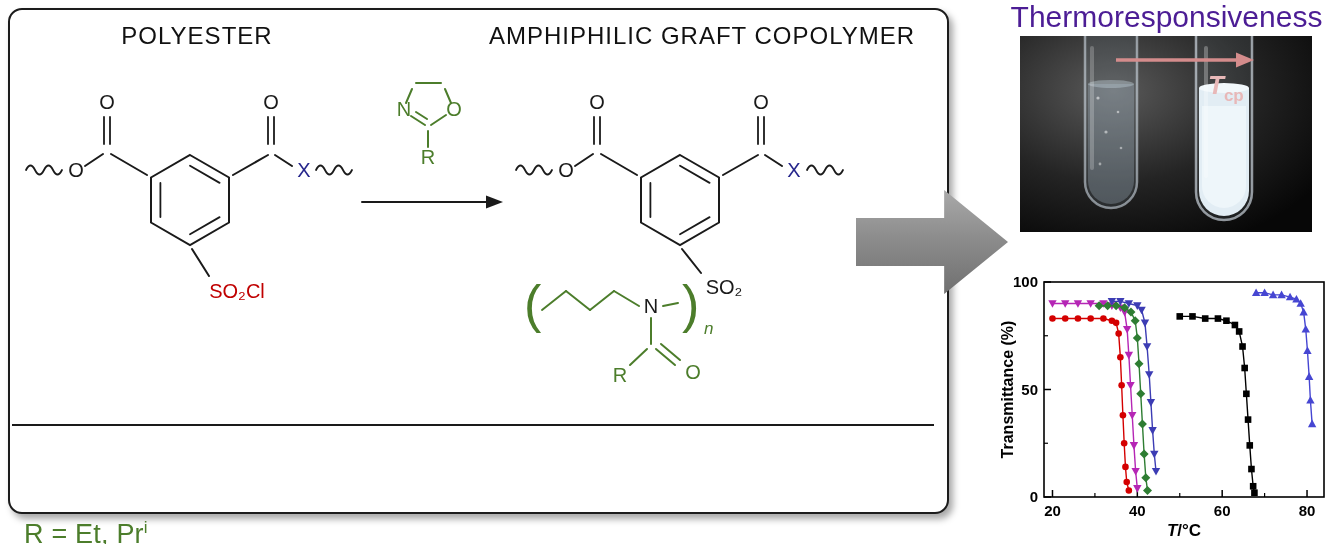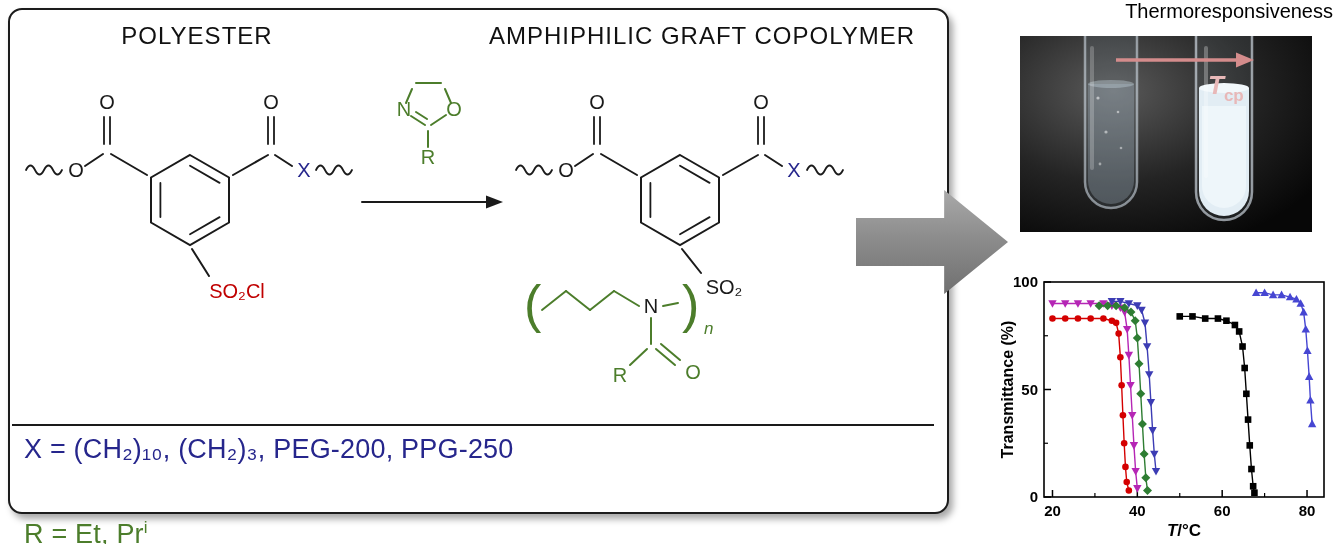--- a/index.html
+++ b/index.html
@@ -33,22 +33,22 @@
 
   
   .big-arrow{
     position:absolute;left:856px;top:190px;width:152px;height:104px;z-index:6;
     background:linear-gradient(180deg,#a9a9a9 0%,#8d8d8d 45%,#707070 100%);
     clip-path:polygon(0 27%,58% 27%,58% 0,100% 50%,58% 100%,58% 73%,0 73%);
     filter:drop-shadow(1px 2px 2px rgba(0,0,0,0.25));
   }
 
   
-  .thermo-title{position:absolute;left:1000px;top:0;width:333px;text-align:right;
-    font-size:20px;color:#000000;}
+  .thermo-title{position:absolute;left:1000px;top:0;width:333px;text-align:center;
+    font-size:30px;color:#4c1d95;}
   .photo-panel{position:absolute;left:1020px;top:36px;width:292px;height:144px;}
   .photo-panel svg{display:block;}
   .chart-panel{position:absolute;left:1000px;top:262px;width:333px;height:282px;}
   .chart-panel svg{display:block;}
   .chart-panel text{font-family:"Liberation Sans",sans-serif;}
 </style>
 </head>
 <body>
 
 <div class="figure">
@@ -136,21 +136,20 @@
         <line class="gbond" x1="641" y1="308" x2="641" y2="334"></line>
         <line class="gbond" x1="637" y1="339" x2="620" y2="355"></line>
         <text class="atom-green" x="610" y="372" text-anchor="middle">R</text>
         <line class="gbond" x1="646" y1="339" x2="665" y2="355"></line>
         <line class="gbond" x1="651" y1="334" x2="670" y2="350"></line>
         <text class="atom-green" x="683" y="369" text-anchor="middle">O</text>
       </g>
     </svg>
 
     <div class="divider"></div>
-    <div class="def x-def">X = (CH₂)₁₀, (CH₂)₃, PEG-200, PPG-250</div>
     <div class="def r-def"><span>R = Et, Pr</span><sup>i</sup></div>
   </div>
 
   <div class="big-arrow"></div>
 
   <div class="thermo-title">Thermoresponsiveness</div>
 
   <div class="photo-panel">
     <svg viewBox="0 0 292 196" width="292" height="196">
       <defs>

